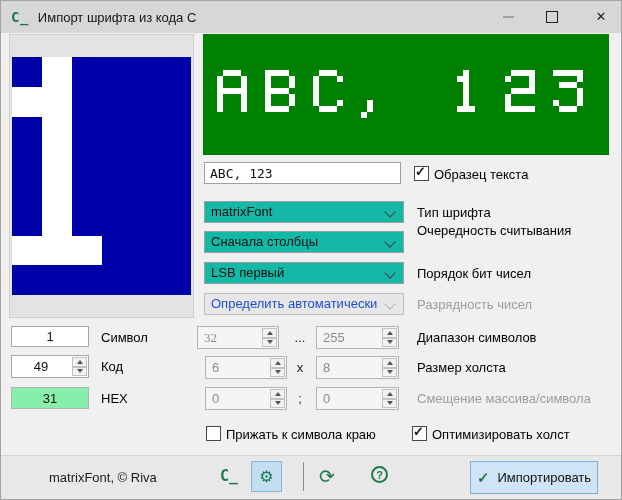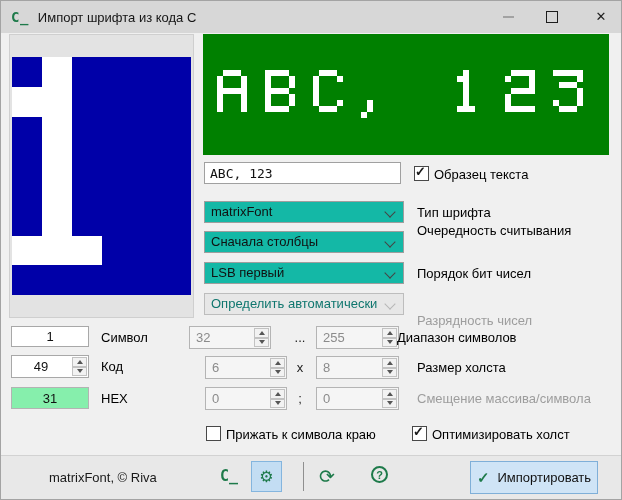--- a/index.html
+++ b/index.html
@@ -25,21 +25,21 @@
   .flabel.dim{color:#9d9d9d;}
   
   .tinput{position:absolute;left:203px;top:161px;width:197px;height:22px;background:#fff;border:1px solid #a0a0a0;
           box-sizing:border-box;font-family:"DejaVu Sans Mono",monospace;font-size:13px;color:#111;
           padding:0 0 0 5px;white-space:pre;outline:none;}
   
   .combo{position:absolute;left:203px;width:200px;height:22px;background:#14b8a6;border:1px solid #9e9e9e;
          box-sizing:border-box;font-size:13px;color:#111;line-height:20px;padding-left:6px;}
   .combo .chev{position:absolute;right:9px;top:6px;width:7px;height:7px;border-right:1.4px solid #444;
                border-bottom:1.4px solid #444;transform:rotate(45deg);}
-  .combo.disabled{background:#e7e7e7;border-color:#bdbdbd;color:#0f766e;}
+  .combo.disabled{background:#e7e7e7;border-color:#bdbdbd;color:#1d4ed8;}
   .combo.disabled .chev{border-color:#b7b7b7;}
   
   .spinfield{position:absolute;width:82px;height:23px;background:#f5f5f5;border:1px solid #b4b4b4;box-sizing:border-box;
              font-size:13px;color:#8b8b8b;line-height:21px;padding-left:6px;}
   .spinbox{position:absolute;right:1px;top:1px;width:15px;height:19px;}
   .sb{box-sizing:border-box;width:15px;height:9.5px;background:#f2f2f2;border:1px solid #c2c2c2;
       display:flex;align-items:center;justify-content:center;}
   .tri-up{width:0;height:0;border-left:3px solid transparent;border-right:3px solid transparent;border-bottom:4px solid #555;}
   .tri-dn{width:0;height:0;border-left:3px solid transparent;border-right:3px solid transparent;border-top:4px solid #555;}
   .codespin{background:#ffffff;color:#111;align-items:center;}
@@ -245,23 +245,23 @@
   <div class="combo" style="top:261px;">
     <span>LSB первый</span>
     <span class="chev"></span>
   </div>
   <div class="flabel" style="left:416px;top:265px;">Порядок бит чисел</div>
 
   <div class="combo disabled" style="top:292px;">
     <span>Определить автоматически</span>
     <span class="chev"></span>
   </div>
-  <div class="flabel dim" style="left:416px;top:312px;">Разрядность чисел</div>
-
-  <div class="spinfield" style="left:188px;top:325px;">
+  <div class="flabel dim" style="left:416px;top:296px;">Разрядность чисел</div>
+
+  <div class="spinfield" style="left:196px;top:325px;font-family:Liberation Serif, serif;">
     <span>32</span>
     <span class="spinbox">
         <span class="sb">
           <i class="tri-up"></i>
         </span>
         <span class="sb">
           <i class="tri-dn"></i>
         </span>
       </span>
   </div>
@@ -270,21 +270,21 @@
     <span>255</span>
     <span class="spinbox">
         <span class="sb">
           <i class="tri-up"></i>
         </span>
         <span class="sb">
           <i class="tri-dn"></i>
         </span>
       </span>
   </div>
-  <div class="flabel" style="left:396px;top:329px;">Диапазон символов</div>
+  <div class="flabel" style="left:416px;top:329px;">Диапазон символов</div>
 
   <div class="spinfield" style="left:204px;top:355px;">
     <span>6</span>
     <span class="spinbox">
         <span class="sb">
           <i class="tri-up"></i>
         </span>
         <span class="sb">
           <i class="tri-dn"></i>
         </span>

